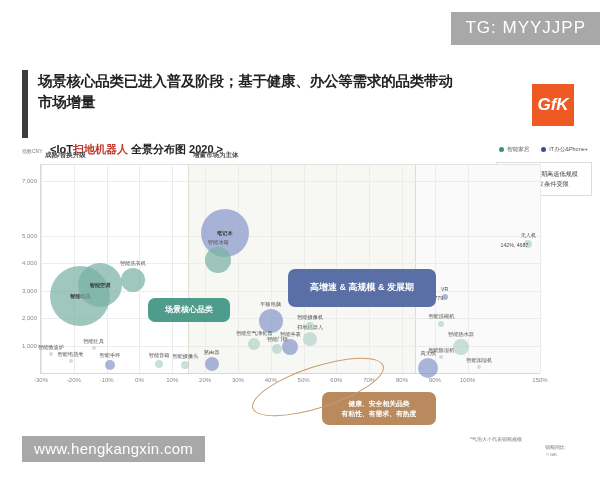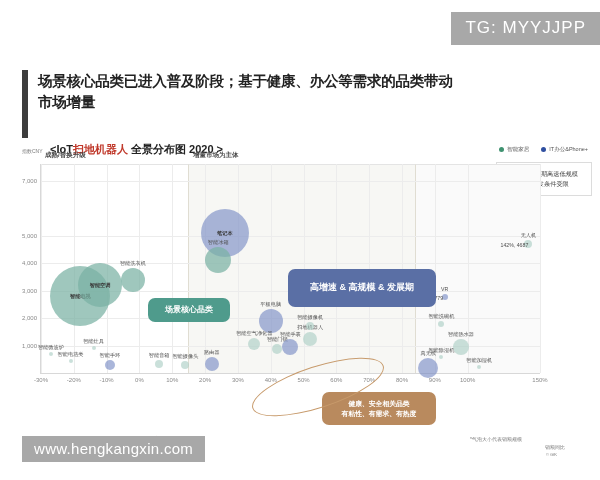--- a/index.html
+++ b/index.html
@@ -97,20 +97,21 @@
 </style>
 </head>
 <body>
 
 <div class="tg-badge">TG: MYYJJPP</div>
 
 <div class="slide">
 
   <div class="hdr-bar"></div>
   <div class="hdr-title">场景核心品类已进入普及阶段；基于健康、办公等需求的品类带动市场增量</div>
+  <div class="gfk-logo">GfK</div>
 
   <div class="unit">指数CNY</div>
   <div class="chart-title">
     <span>&lt;IoT</span><span class="hl">扫地机器人</span>
     <span>全景分布图 2020 &gt;</span>
   </div>
 
   <div class="legend">
     <div class="it">
       <span class="dot" style="background: rgb(63, 146, 112);"></span>

